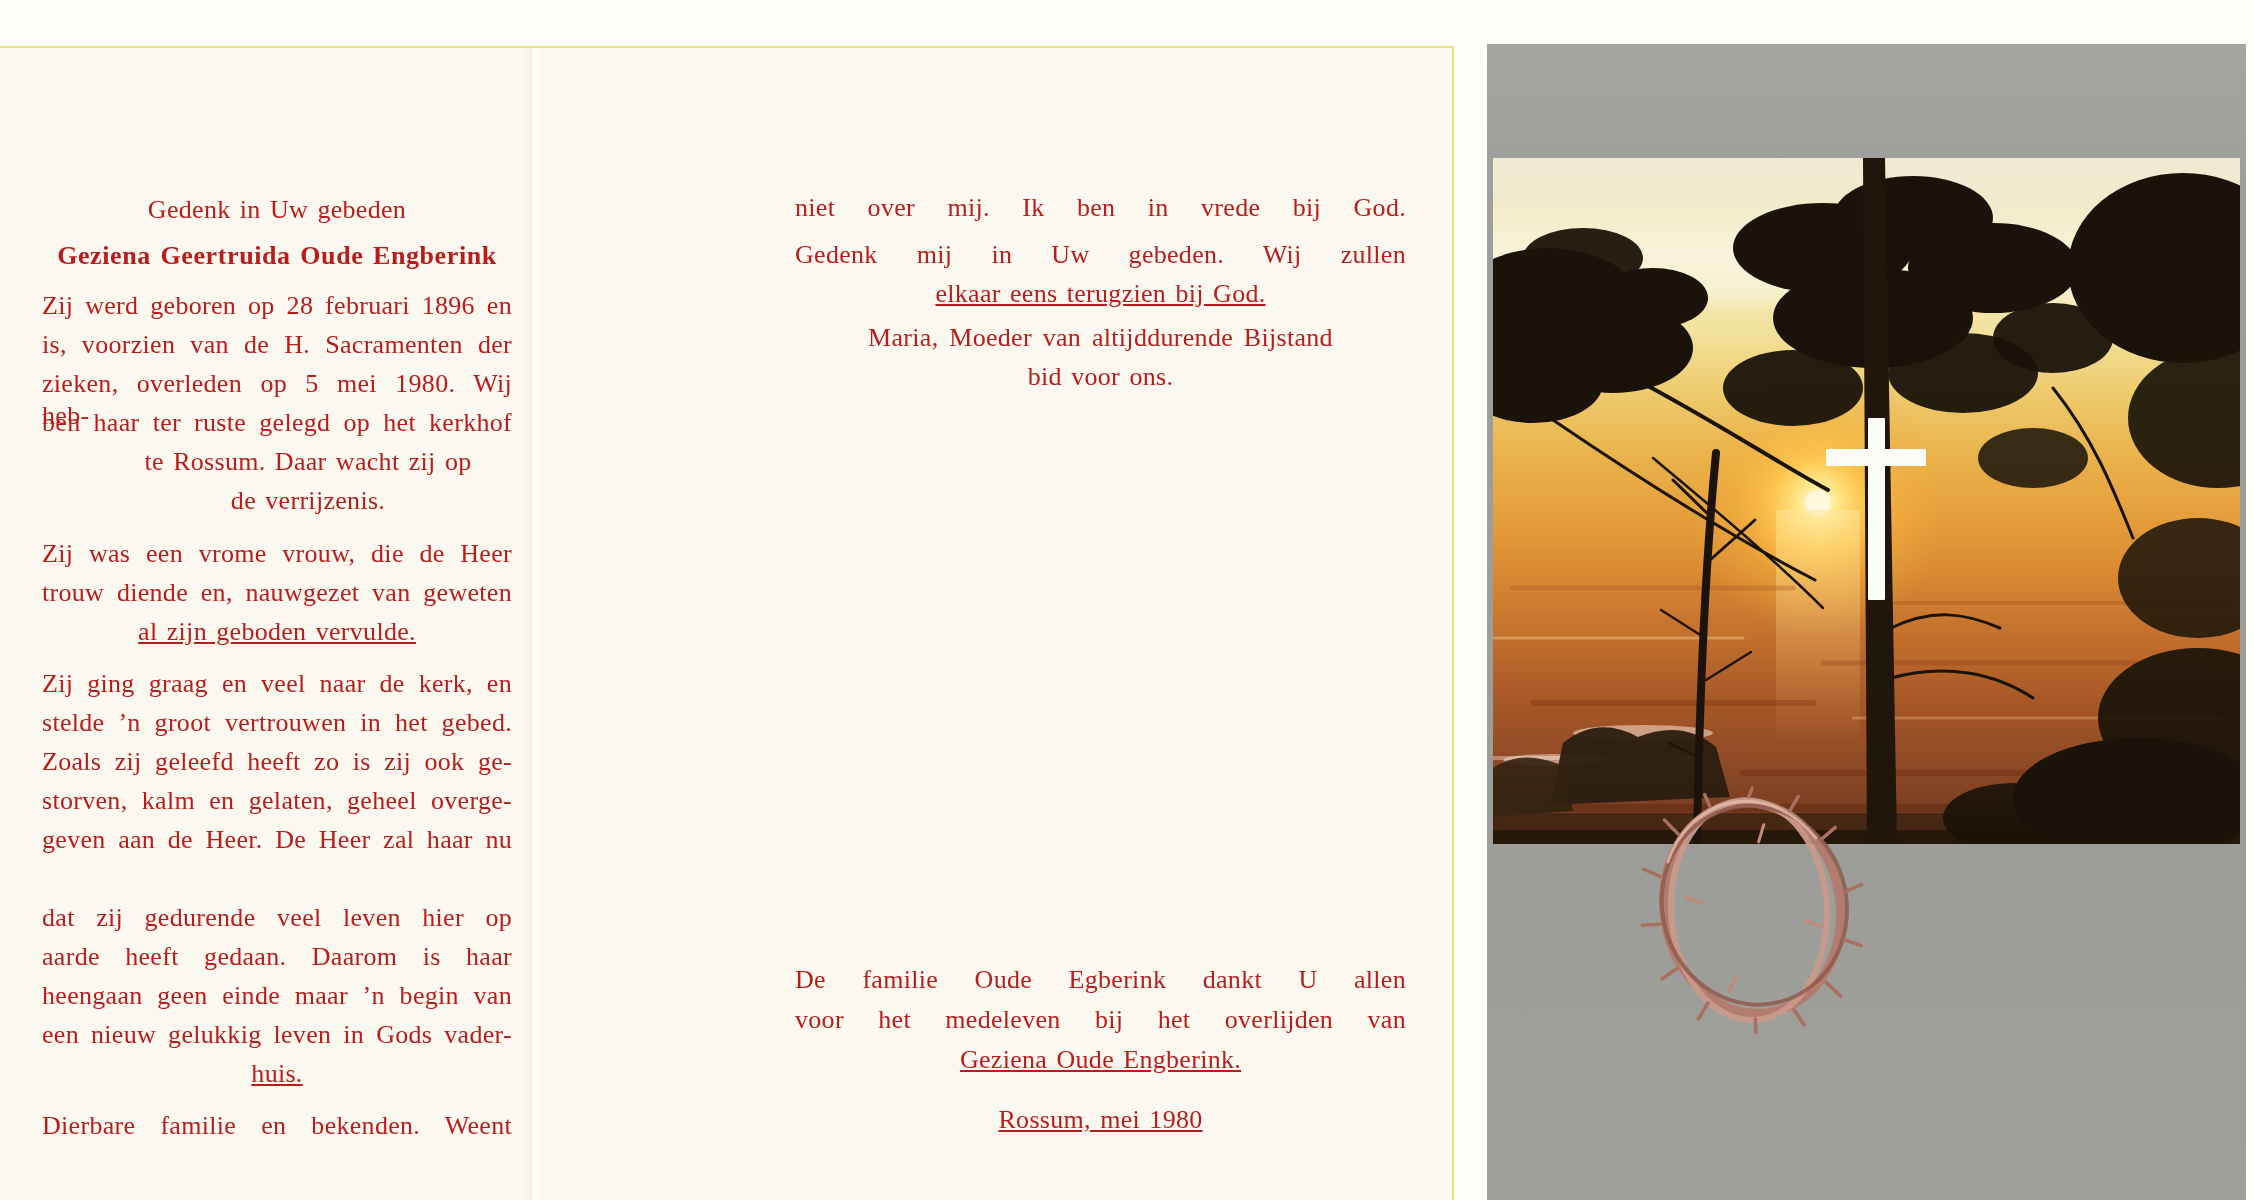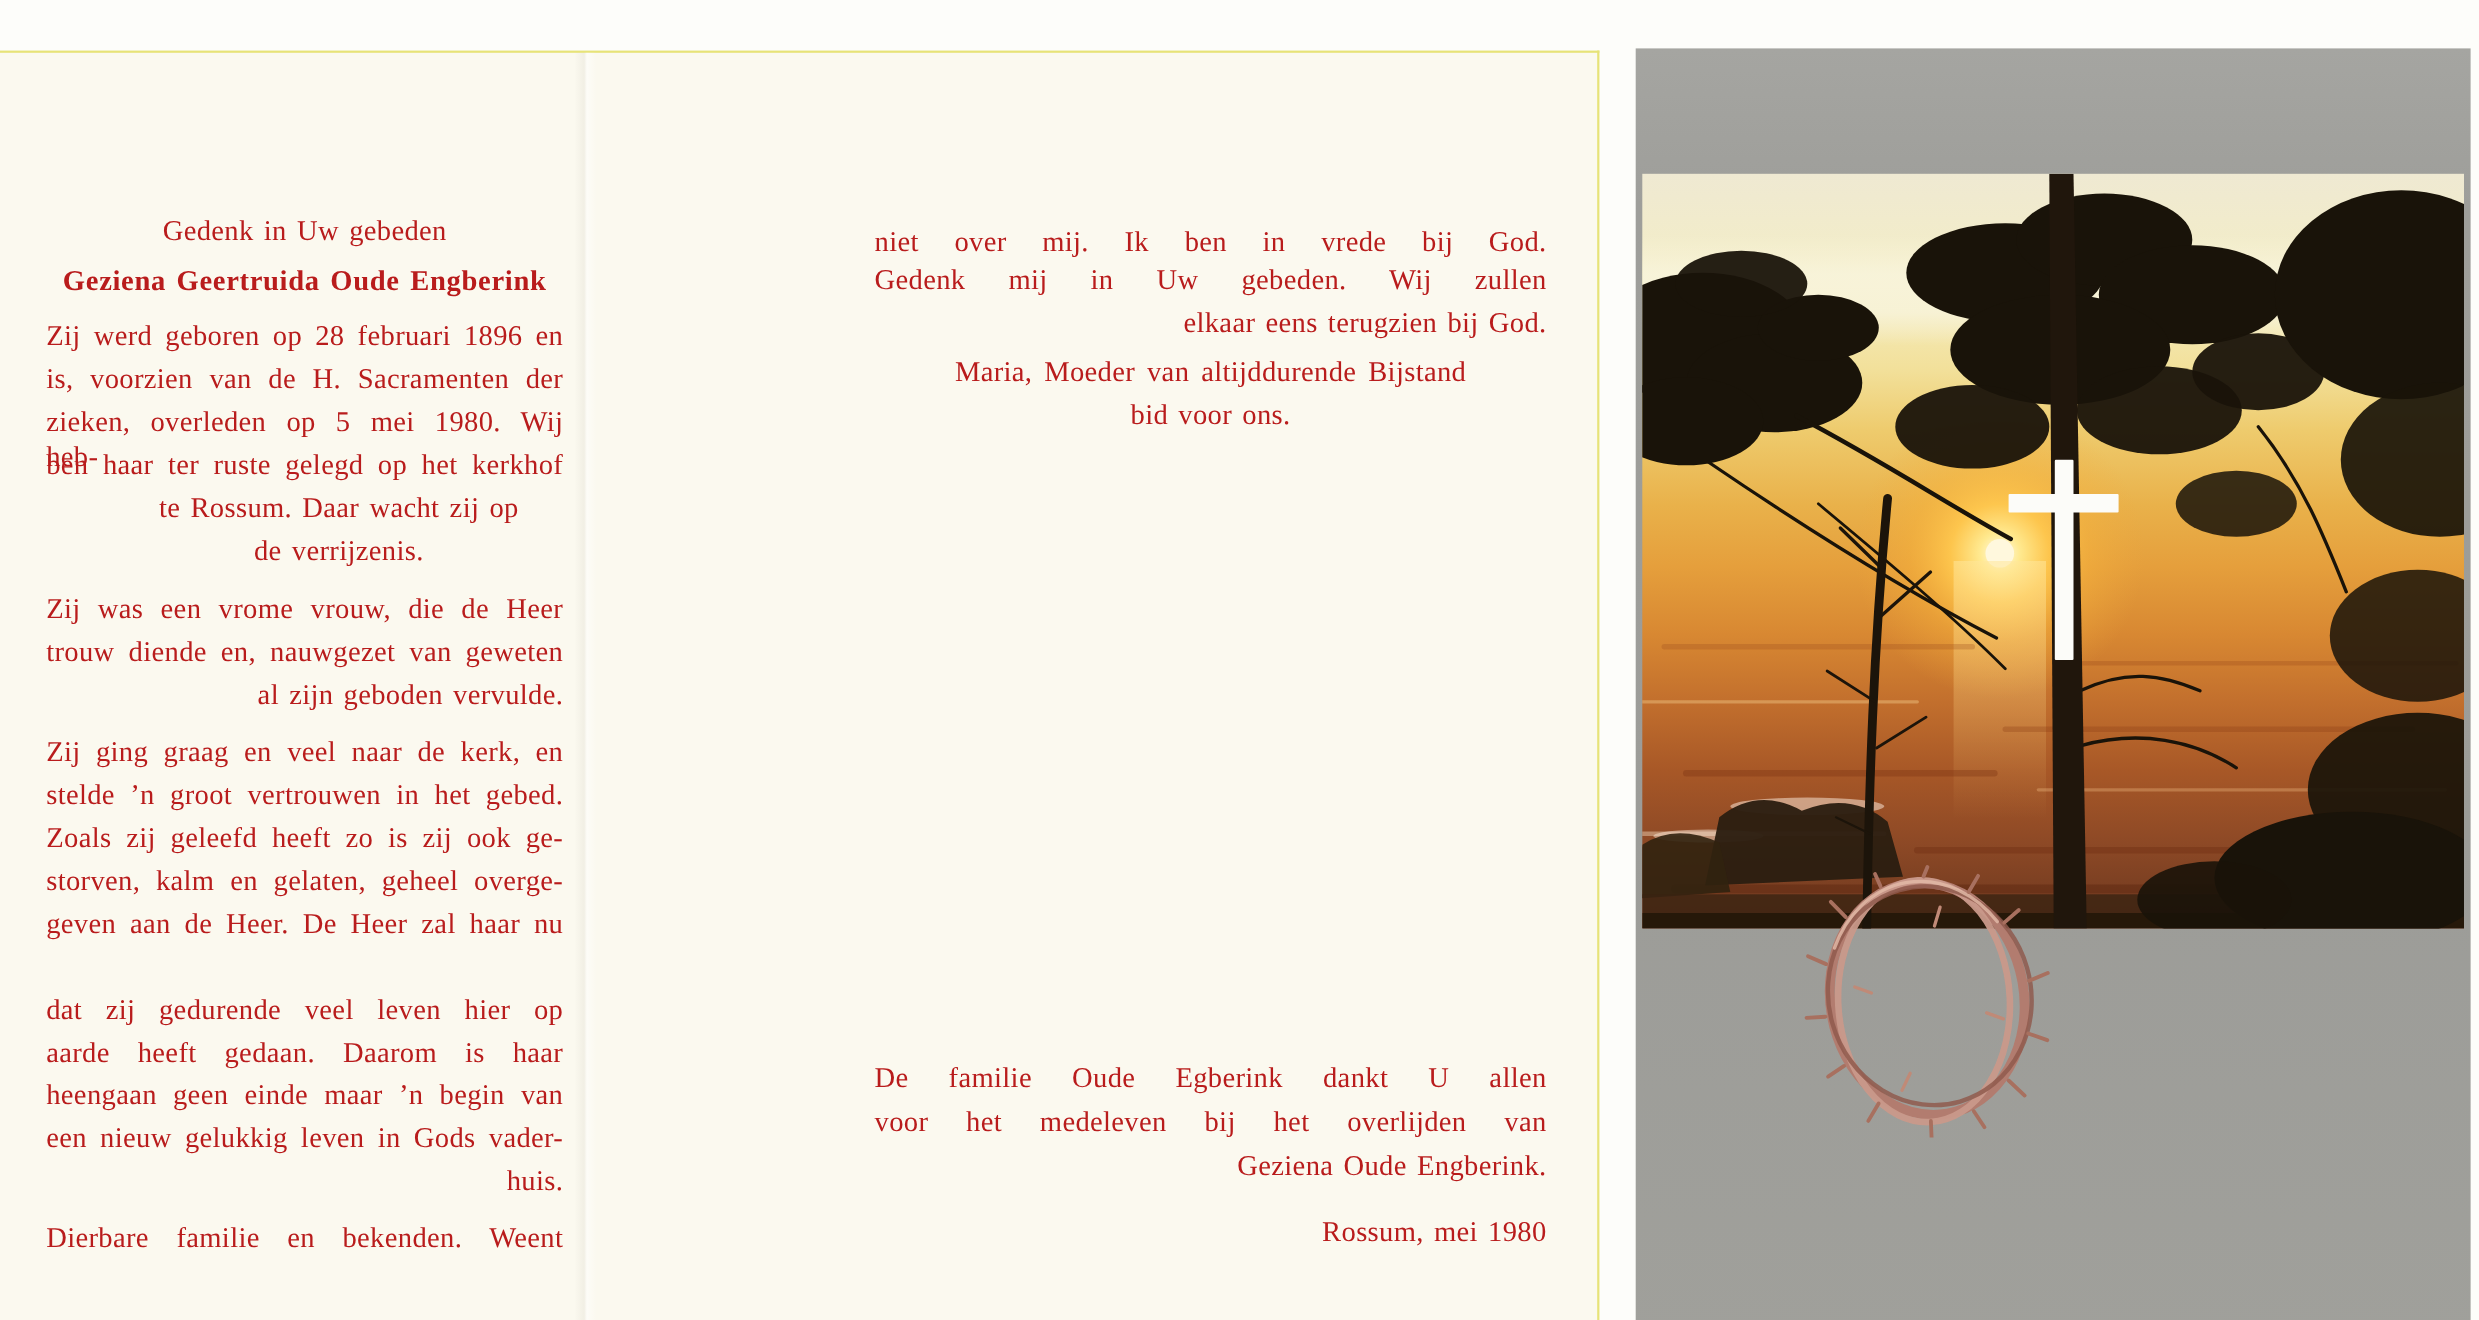--- a/index.html
+++ b/index.html
@@ -12,21 +12,21 @@
              box-sizing:border-box;}
   .fold{position:absolute;left:522px;top:0;width:20px;height:100%;
         background:linear-gradient(90deg,rgba(0,0,0,0) 0%,rgba(90,80,60,.06) 45%,rgba(255,255,255,.55) 58%,rgba(0,0,0,0) 100%);}
   .panel{position:absolute;top:0;height:100%;}
   .panel-left{left:42px;width:470px;}
   .panel-mid{left:795px;width:611px;}
   .line{position:absolute;left:0;width:100%;height:34px;font-size:26px;line-height:32px;
         letter-spacing:.3px;word-spacing:2.5px;white-space:nowrap;}
   .jl{text-align:justify;text-align-last:justify;white-space:normal;}
   .cl{text-align:center;}
-  .ll{text-align:right;}
+  .ll{text-align:center;text-decoration:underline;}
   .shift{padding-left:62px;box-sizing:border-box;}
   .bold{font-weight:bold;letter-spacing:.6px;}
   
   .card-right{position:absolute;left:1487px;top:4px;width:759px;height:1184px;
               background:linear-gradient(180deg,#a5a5a1 0%,#9e9e9a 12%,#9c9c98 60%,#a0a09b 100%);}
   .photo{position:absolute;left:6px;top:114px;width:747px;height:686px;
          background:linear-gradient(180deg,
             #efe9d2 0%,#f2ecca 9%,#f5eec4 15%,#f2e09a 26%,#eecb6d 34%,
             #e9b14a 44%,#e59f3c 52%,#d88832 61%,#c26f2d 70%,
             #a85827 79%,#8f4a26 88%,#6b371f 100%);}
@@ -64,21 +64,21 @@
       <div class="line jl" style="top:854px">dat zij gedurende veel leven hier op</div>
       <div class="line jl" style="top:932px">heengaan geen einde maar ’n begin van</div>
       <div class="line jl" style="top:893px">aarde heeft gedaan. Daarom is haar</div>
       <div class="line jl" style="top:971px">een nieuw gelukkig leven in Gods vader-</div>
       <div class="line ll" style="top:1010px">huis.</div>
 
       <div class="line jl" style="top:1062px">Dierbare familie en bekenden. Weent</div>
     </div>
 
     <div class="panel panel-mid">
-      <div class="line jl" style="top:156px">niet over mij. Ik ben in vrede bij God.</div>
+      <div class="line jl" style="top:144px">niet over mij. Ik ben in vrede bij God.</div>
       <div class="line jl" style="top:191px">Gedenk mij in Uw gebeden. Wij zullen</div>
       <div class="line ll" style="top:230px">elkaar eens terugzien bij God.</div>
 
       <div class="line cl" style="top:274px;word-spacing:4px">Maria, Moeder van altijddurende Bijstand</div>
       <div class="line cl" style="top:313px">bid voor ons.</div>
 
       <div class="line jl" style="top:916px">De familie Oude Egberink dankt U allen</div>
       <div class="line jl" style="top:956px">voor het medeleven bij het overlijden van</div>
       <div class="line ll" style="top:996px">Geziena Oude Engberink.</div>
 

